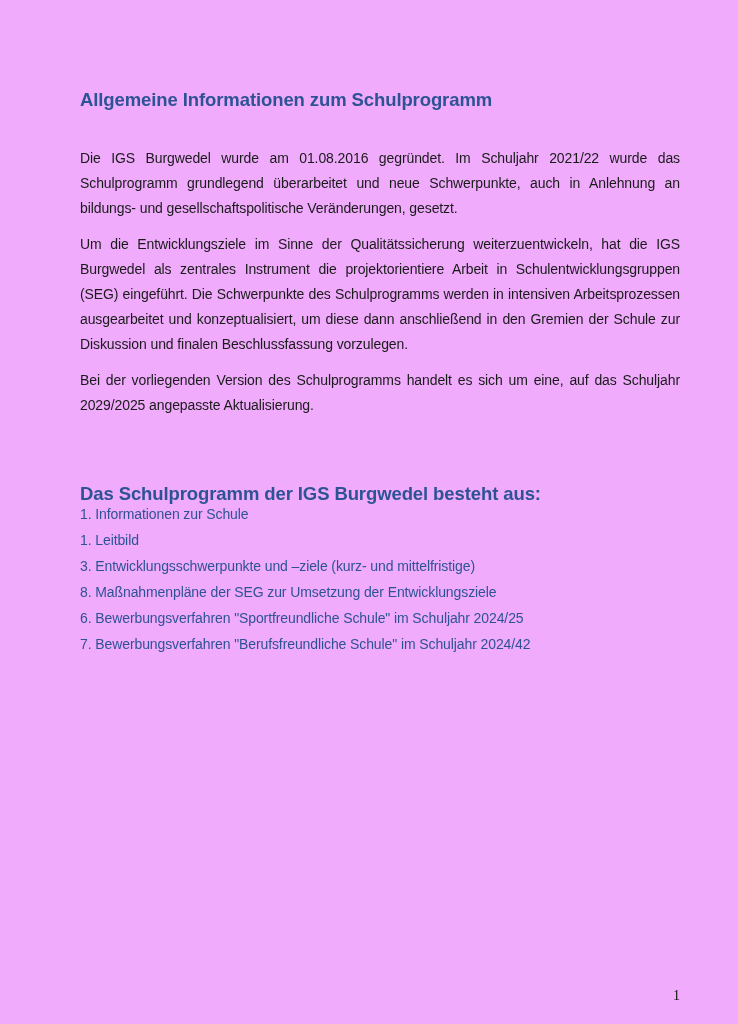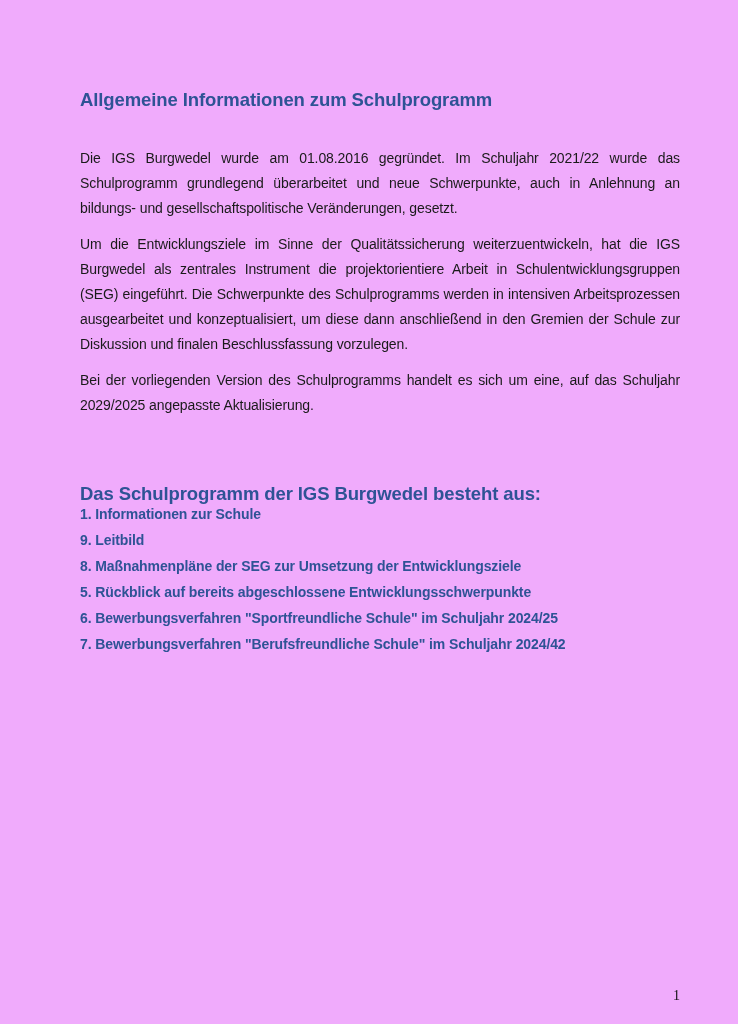--- a/index.html
+++ b/index.html
@@ -46,21 +46,21 @@
     color: var(--body-text);
     letter-spacing: -0.1px;
     margin-bottom: 11px;
   }
   .toc {
     list-style: none;
   }
   .toc-item {
     font-size: 14px;
     line-height: 16px;
-    font-weight: bold;
+    font-weight: normal;
     color: var(--accent-blue);
     letter-spacing: -0.1px;
     margin-bottom: 10px;
   }
   .page-number {
     position: absolute;
     top: 988px;
     right: 58px;
     font-family: "Liberation Serif", "DejaVu Serif", serif;
     font-size: 14px;
@@ -78,23 +78,23 @@
     <p class="body-par">Die IGS Burgwedel wurde am 01.08.2016 gegründet. Im Schuljahr 2021/22 wurde das Schulprogramm grundlegend überarbeitet und neue Schwerpunkte, auch in Anlehnung an bildungs- und gesellschaftspolitische Veränderungen, gesetzt.</p>
 
     <p class="body-par">Um die Entwicklungsziele im Sinne der Qualitätssicherung weiterzuentwickeln, hat die IGS Burgwedel als zentrales Instrument die projektorientiere Arbeit in Schulentwicklungsgruppen (SEG) eingeführt. Die Schwerpunkte des Schulprogramms werden in intensiven Arbeitsprozessen ausgearbeitet und konzeptualisiert, um diese dann anschließend in den Gremien der Schule zur Diskussion und finalen Beschlussfassung vorzulegen.</p>
 
     <p class="body-par">Bei der vorliegenden Version des Schulprogramms handelt es sich um eine, auf das Schuljahr 2029/2025 angepasste Aktualisierung.</p>
 
     <h2 class="doc-heading heading-2">Das Schulprogramm der IGS Burgwedel besteht aus:</h2>
 
     <ul class="toc">
       <li class="toc-item">1. Informationen zur Schule</li>
-      <li class="toc-item">9. Leitbild</li>
+      <li class="toc-item">1. Leitbild</li>
+      <li class="toc-item">3. Entwicklungsschwerpunkte und –ziele (kurz- und mittelfristige)</li>
       <li class="toc-item">8. Maßnahmenpläne der SEG zur Umsetzung der Entwicklungsziele</li>
-      <li class="toc-item">5. Rückblick auf bereits abgeschlossene Entwicklungsschwerpunkte</li>
       <li class="toc-item">6. Bewerbungsverfahren "Sportfreundliche Schule" im Schuljahr 2024/25</li>
       <li class="toc-item">7. Bewerbungsverfahren "Berufsfreundliche Schule" im Schuljahr 2024/42</li>
     </ul>
 
   </div>
 
   <div class="page-number">1</div>
 </div>
 
 </body></html>

